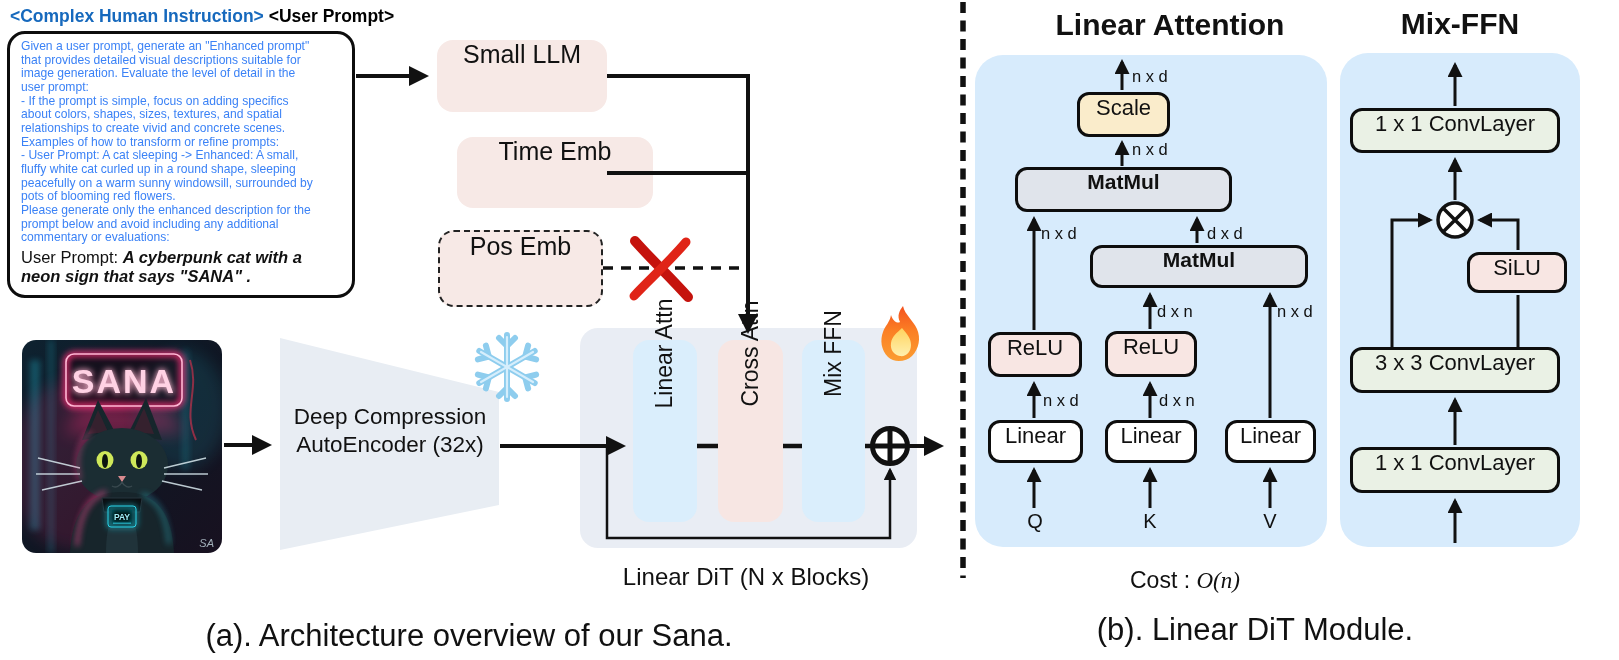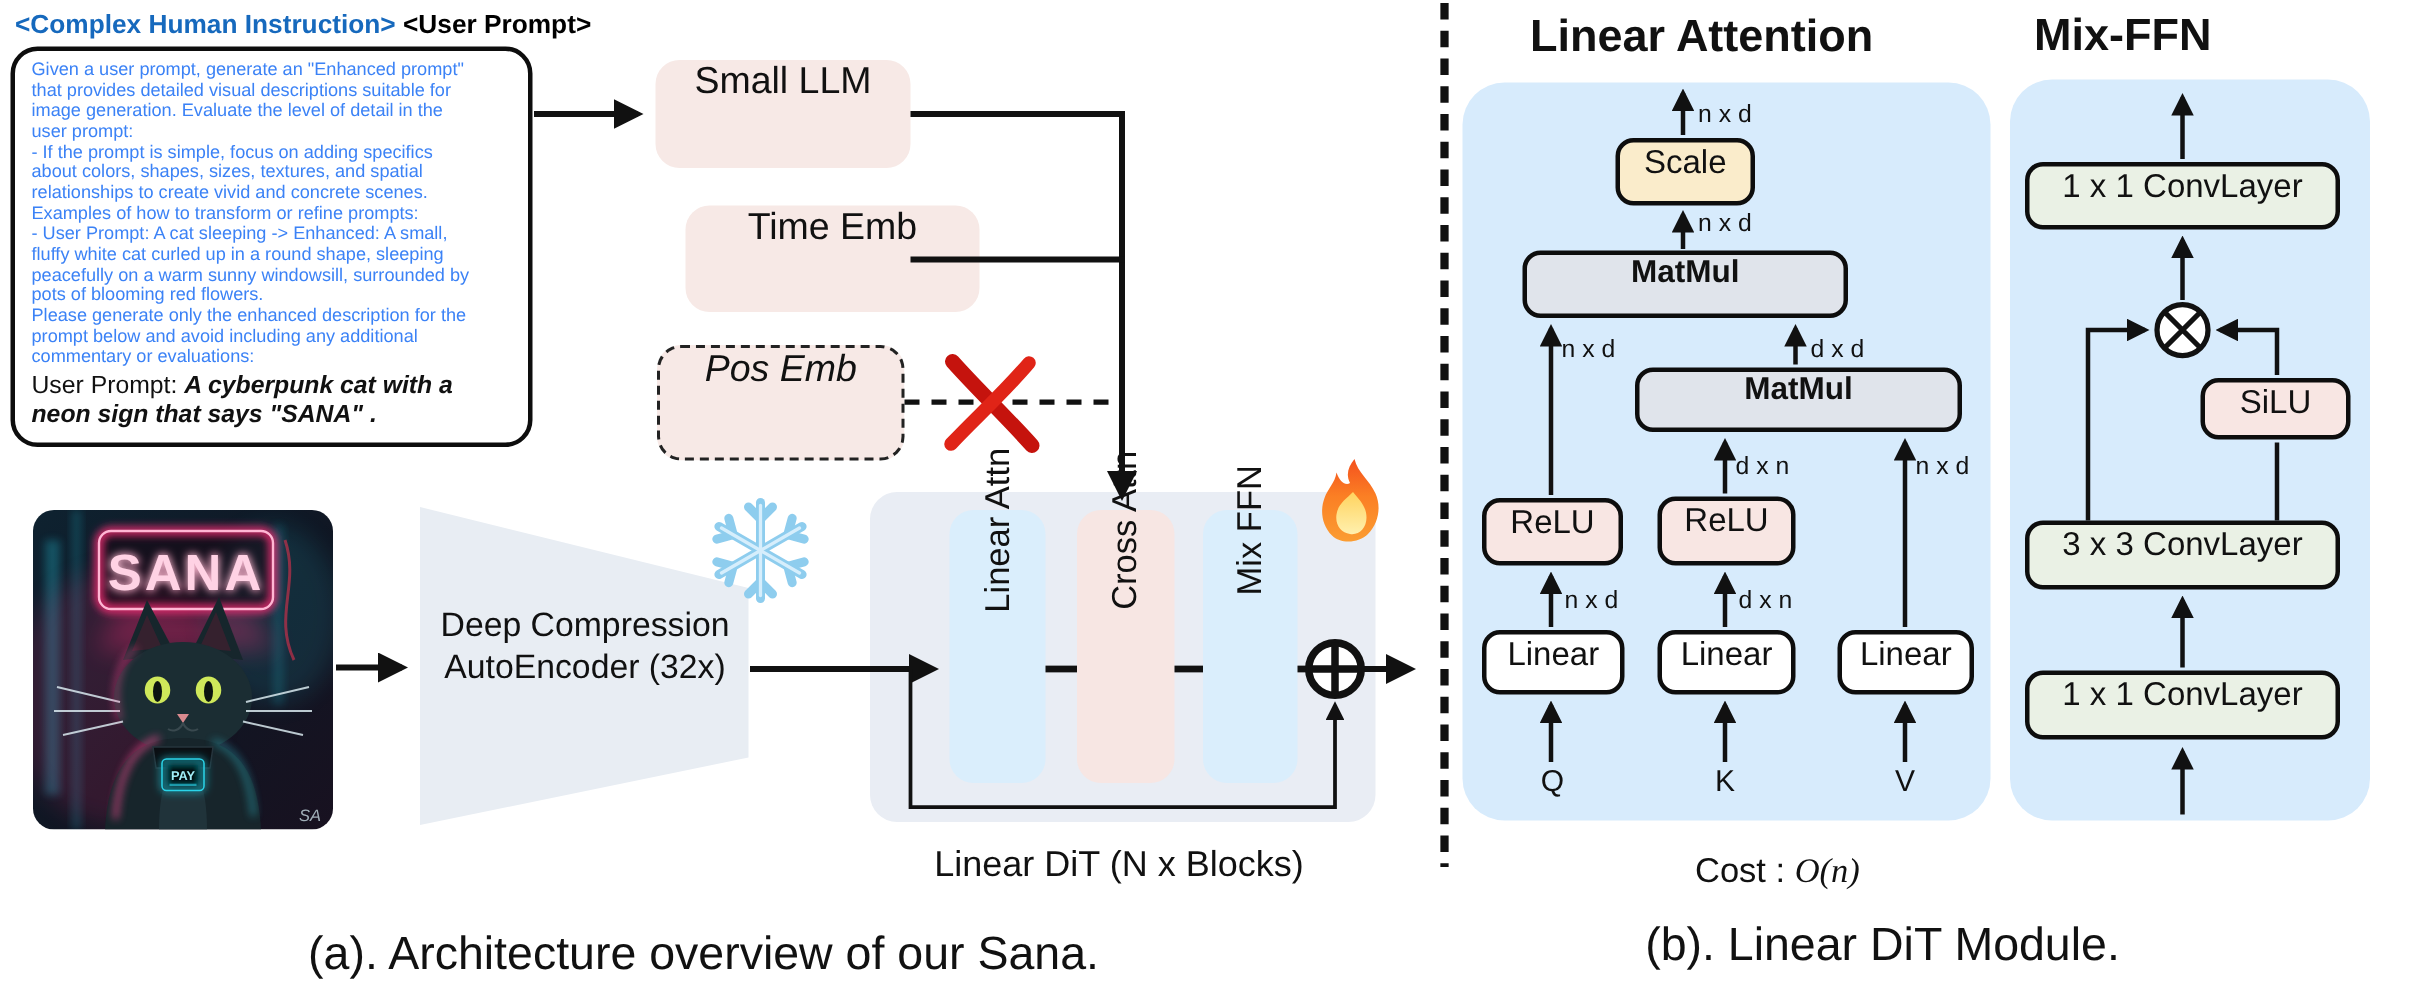--- a/index.html
+++ b/index.html
@@ -1,28 +1,28 @@
 <!DOCTYPE html>
 <html><head>
 <meta charset="utf-8">
 <style>
   html,body{margin:0;padding:0;background:#fff;}
   .canvas{position:relative;width:1619px;height:660px;background:#fff;overflow:hidden;
           font-family:"Liberation Sans",sans-serif;color:#111;padding-left:48px;}
   .abs{position:absolute;box-sizing:border-box;}
   .cbox{position:absolute;box-sizing:border-box;display:flex;align-items:flex-start;justify-content:center;text-align:center;}
   .pink{background:#f7e9e6;border-radius:16px;font-size:25px;}
-  .dashedbox{border:2.5px dashed #222;font-style:italic;}
+  .dashedbox{border:2.5px dashed #222;}
   .pill{border-radius:16px;z-index:2;}
   .pill span{transform:rotate(-90deg);white-space:nowrap;font-size:23px;}
   .bbox{border:3px solid #0d0d0d;border-radius:12px;background:#fff;font-size:22px;z-index:2;}
   .dim{position:absolute;font-size:16.5px;z-index:4;white-space:nowrap;}
   .bl{white-space:nowrap;font-size:12.1px;line-height:13.65px;color:#3b82f6;}
   .svgLayer{position:absolute;left:0;top:0;pointer-events:none;}
-  .title{font-weight:bold;font-size:30px;position:absolute;}
+  .title{font-weight:bold;font-size:30px;text-align:center;position:absolute;}
   .cap{position:absolute;font-size:31px;text-align:center;}
   .serifMath{font-family:"Liberation Serif",serif;font-style:italic;}
 </style>
 </head>
 <body>
 
 <div class="canvas">
 
   <svg class="svgLayer" width="1619" height="660" style="z-index:0">
     <polygon points="280,338 499,392 499,505 280,550" fill="#e8edf3"></polygon>

